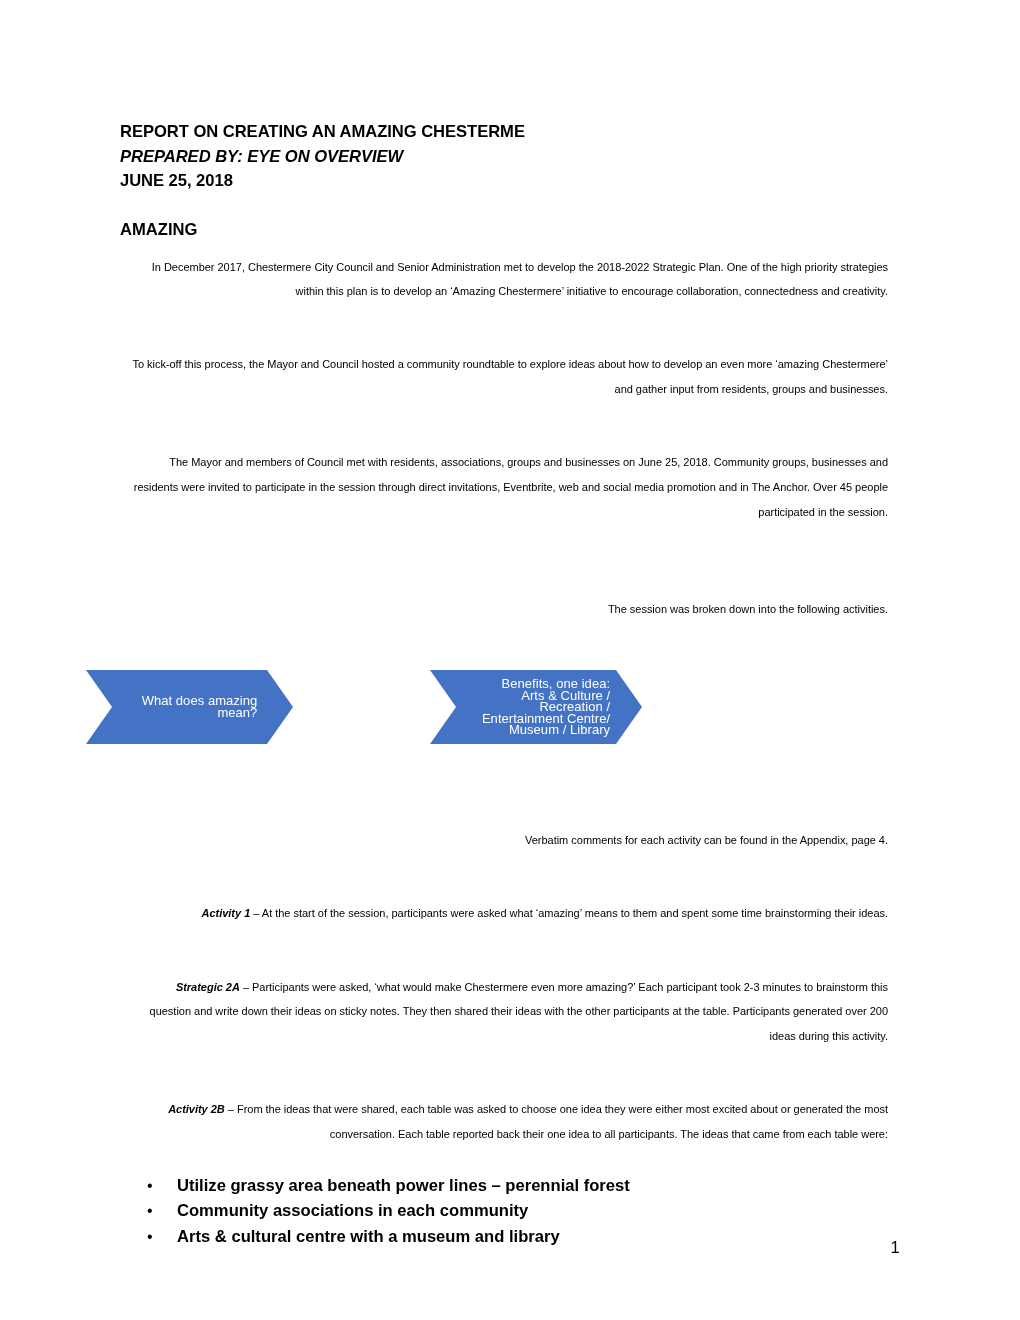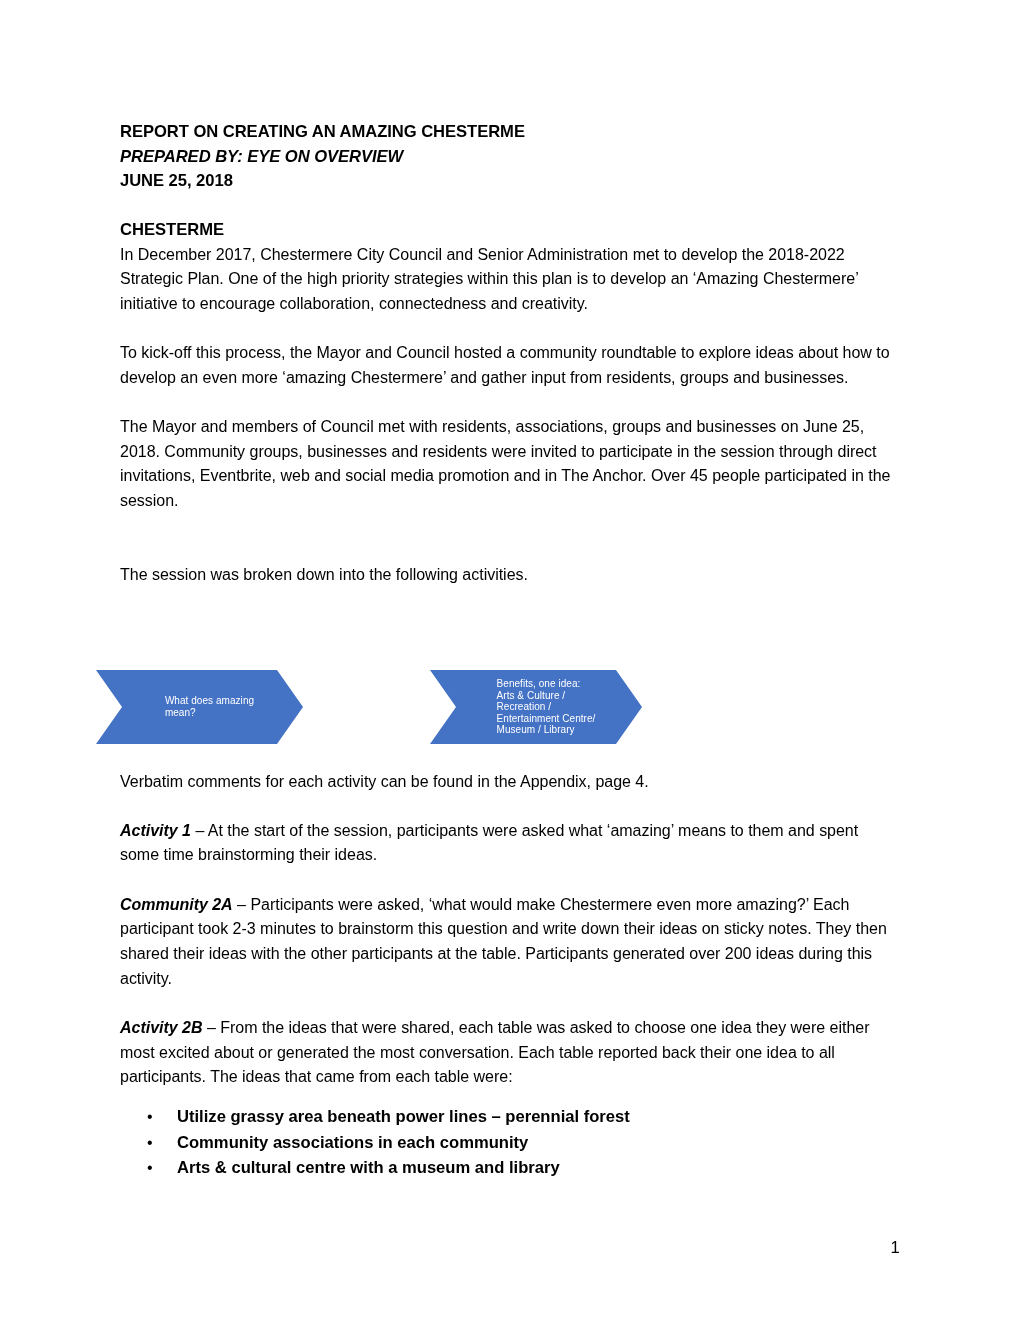--- a/index.html
+++ b/index.html
@@ -43,24 +43,24 @@
 
   .blank { height: 24.5px; }
 
   .heading {
     font-size: 16.6px;
     line-height: 24.5px;
     font-weight: bold;
   }
 
   p.para {
-    margin: 0;
-    font-size: 16px;
+    margin: 12px;
+    font-size: 11px;
     line-height: 24.7px;
-    text-align: left;
+    text-align: right;
     letter-spacing: -0.02px;
   }
 
   .lead {
     font-weight: bold;
     font-style: italic;
   }
 
   
   .diagram {
@@ -77,23 +77,23 @@
     background: #4472C4;
     display: flex;
     align-items: center;
     justify-content: center;
     box-sizing: border-box;
     -webkit-clip-path: polygon(0 0, calc(100% - 26px) 0, 100% 50%, calc(100% - 26px) 100%, 0 100%, 26px 50%);
     clip-path: polygon(0 0, calc(100% - 26px) 0, 100% 50%, calc(100% - 26px) 100%, 0 100%, 26px 50%);
   }
   .chev-label {
     color: #ffffff;
-    font-size: 10px;
+    font-size: 13px;
     line-height: 11.6px;
-    text-align: left;
+    text-align: right;
     padding-left: 26px;
     padding-right: 6px;
     white-space: pre-line;
     letter-spacing: 0.05px;
   }
 
   
   .bullets {
     margin: 0;
     padding: 0;
@@ -134,21 +134,21 @@
   <div class="content">
 
     <div class="title-block">
       <div class="line t-bold">REPORT ON CREATING AN AMAZING CHESTERME</div>
       <div class="line t-bolditalic">PREPARED BY:  EYE ON OVERVIEW</div>
       <div class="line t-bold">JUNE 25, 2018</div>
     </div>
 
     <div class="blank"></div>
 
-    <div class="heading">CHESTERME</div>
+    <div class="heading">AMAZING</div>
     <p class="para">In December 2017, Chestermere City Council and Senior Administration met to develop the 2018-2022 Strategic Plan. One of the high priority strategies within this plan is to develop an ‘Amazing Chestermere’ initiative to encourage collaboration, connectedness and creativity.</p>
 
     <div class="blank"></div>
 
     <p class="para">To kick-off this process, the Mayor and Council hosted a community roundtable to explore ideas about how to develop an even more ‘amazing Chestermere’ and gather input from residents, groups and businesses.</p>
 
     <div class="blank"></div>
 
     <p class="para">The Mayor and members of Council met with residents, associations, groups and businesses on June 25, 2018. Community groups, businesses and residents were invited to participate in the session through direct invitations, Eventbrite, web and social media promotion and in The Anchor. Over 45 people participated in the session.</p>
 
@@ -162,21 +162,21 @@
     <div style="height:182px"></div>
 
     <p class="para">Verbatim comments for each activity can be found in the Appendix, page 4.</p>
 
     <div class="blank"></div>
 
     <p class="para"><span class="lead">Activity 1</span><span> – At the start of the session, participants were asked what ‘amazing’ means to them and spent some time brainstorming their ideas.</span></p>
 
     <div class="blank"></div>
 
-    <p class="para"><span class="lead">Community 2A</span><span> – Participants were asked, ‘what would make Chestermere even more amazing?’ Each participant took 2-3 minutes to brainstorm this question and write down their ideas on sticky notes. They then shared their ideas with the other participants at the table. Participants generated over 200 ideas during this activity.</span></p>
+    <p class="para"><span class="lead">Strategic 2A</span><span> – Participants were asked, ‘what would make Chestermere even more amazing?’ Each participant took 2-3 minutes to brainstorm this question and write down their ideas on sticky notes. They then shared their ideas with the other participants at the table. Participants generated over 200 ideas during this activity.</span></p>
 
     <div class="blank"></div>
 
     <p class="para"><span class="lead">Activity 2B</span><span> – From the ideas that were shared, each table was asked to choose one idea they were either most excited about or generated the most conversation. Each table reported back their one idea to all participants. The ideas that came from each table were:</span></p>
 
     <div style="height:14px"></div>
 
     <div class="bullets-wrap">
       <ul class="bullets" id="ideas-list">
           <li class="bullet-row">
@@ -190,21 +190,21 @@
           <li class="bullet-row">
             <span class="bullet-mark">•</span>
             <span class="bullet-text">Arts &amp; cultural centre with a museum and library</span>
           </li>
         </ul>
     </div>
 
   </div>
 
   <div class="diagram" id="process-diagram">
-      <div class="chev" style="left: 16px; width: 207px; background: rgb(68, 114, 196);">
+      <div class="chev" style="left: 6px; width: 207px; background: rgb(68, 114, 196);">
         <div class="chev-label" style="color: rgb(255, 255, 255);">What does amazing
 mean?</div>
       </div>
       <div class="chev" style="left: 350px; width: 212px; background: rgb(68, 114, 196);">
         <div class="chev-label" style="color: rgb(255, 255, 255);">Benefits, one idea:
 Arts &amp; Culture /
 Recreation /
 Entertainment Centre/
 Museum / Library</div>
       </div>

